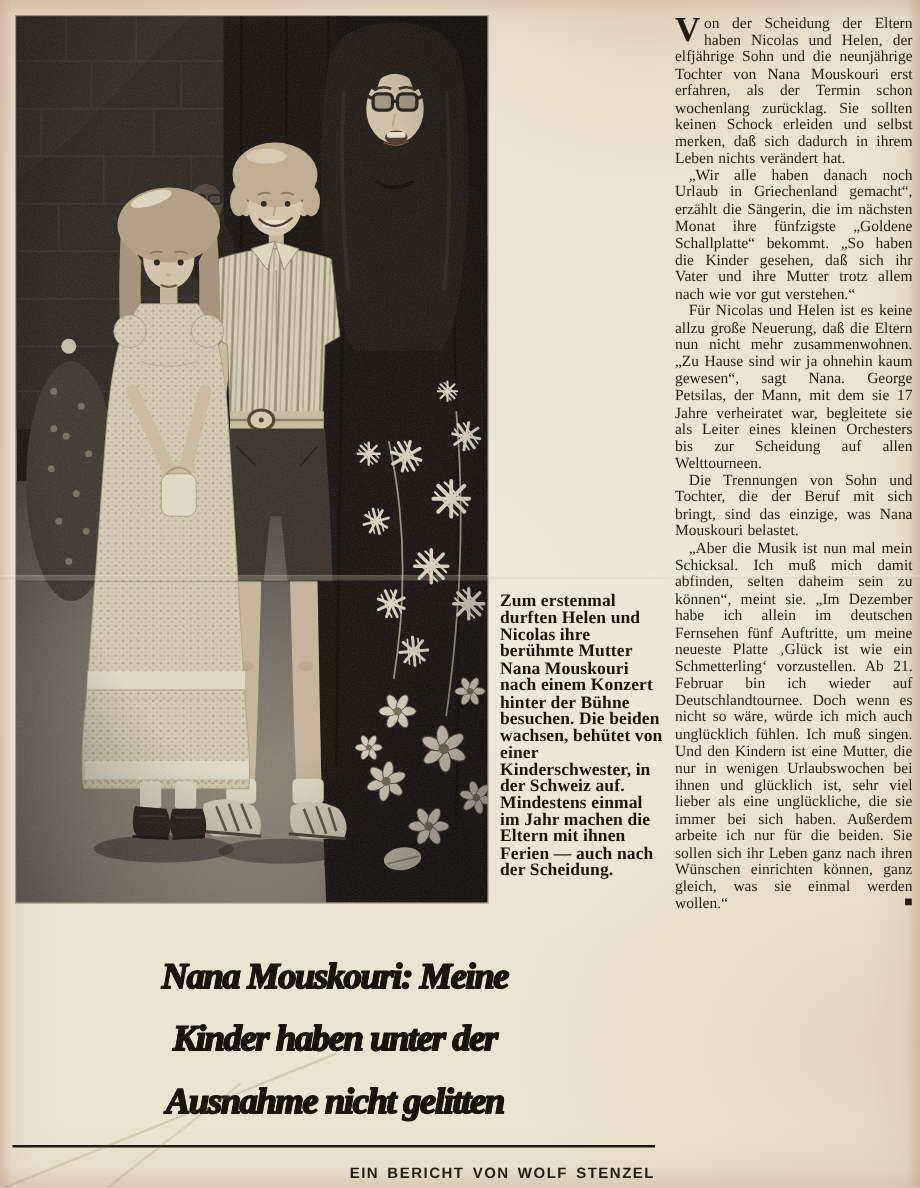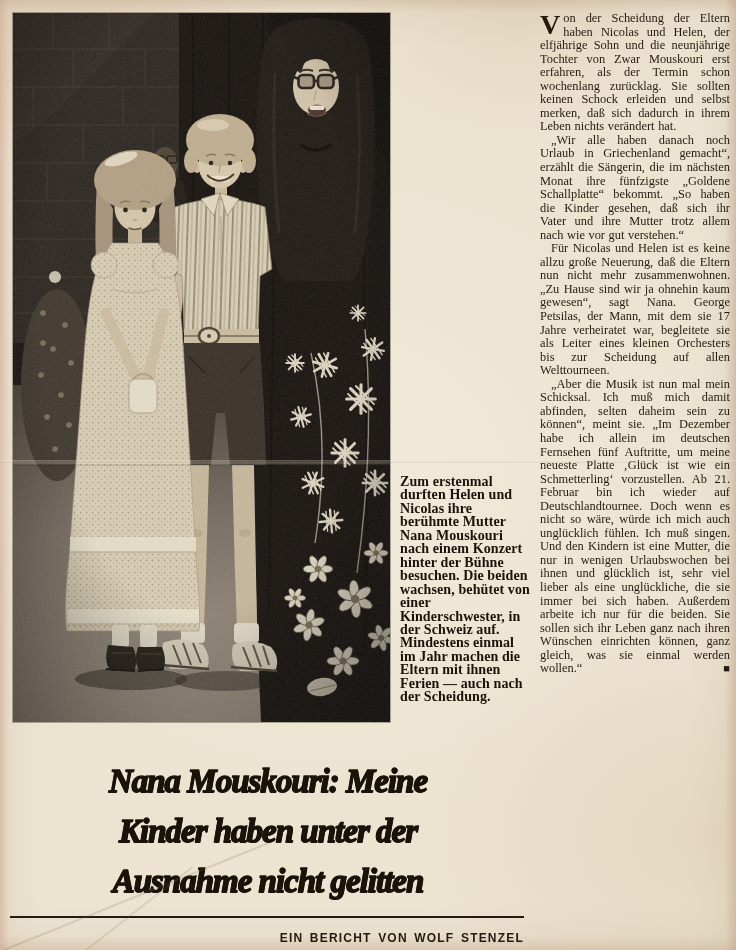--- a/index.html
+++ b/index.html
@@ -36,21 +36,21 @@
   .dropcap{
     float:left;font-size:28px;line-height:23px;font-weight:bold;
     padding:1px 3px 0 0;color:#241b10;
   }
   .endmark{float:right;font-size:11px;line-height:13px;margin-left:6px;}
   .headline{
     position:absolute;left:4px;top:756px;width:528px;text-align:center;
     font-style:italic;font-weight:bold;color:#1a130a;
   }
   .hl-line{
-    font-size:33px;line-height:50px;letter-spacing:-1px;white-space:nowrap;
+    font-size:29px;line-height:50px;letter-spacing:-1px;white-space:nowrap;
     -webkit-text-stroke:1.4px #1a130a;
     text-shadow:.5px 0 #1a130a,-.5px 0 #1a130a,0 .5px #1a130a;
   }
   .rule{position:absolute;left:10px;top:916px;width:514px;height:2px;background:#241b10;}
   .byline{
     position:absolute;left:10px;top:931px;width:514px;text-align:right;
     font-family:"Liberation Sans","DejaVu Sans",sans-serif;font-weight:bold;
     font-size:12px;letter-spacing:1.2px;word-spacing:2px;color:#241b10;
   }
   .crease-h{position:absolute;left:0;top:460px;width:736px;height:3px;pointer-events:none;
@@ -305,23 +305,24 @@
       <rect x="0" y="449" width="377" height="2.5" fill="#efe6d0" opacity="0.22"></rect>
       <rect x="0" y="451.5" width="377" height="1.2" fill="#0d0a07" opacity="0.18"></rect>
       <rect width="377" height="709" fill="url(#vignG)"></rect>
       <rect width="377" height="709" filter="url(#grainF)" opacity="0.14"></rect>
     </svg>
   </div>
 
   <div class="caption" lang="de">Zum erstenmal durften Helen und Nicolas ihre berühmte Mutter Nana Mouskouri nach einem Konzert hinter der Bühne besuchen. Die beiden wachsen, behütet von einer Kinderschwester, in der Schweiz auf. Mindestens einmal im Jahr machen die Eltern mit ihnen Ferien — auch nach der Scheidung.</div>
 
   <div class="article" lang="de">
-    <p class="para"><span class="dropcap">V</span><span>on der Scheidung der Eltern haben Nicolas und Helen, der elfjährige Sohn und die neunjährige Tochter von Zwar Mouskouri erst erfahren, als der Termin schon wochenlang zurücklag. Sie sollten keinen Schock erleiden und selbst merken, daß sich dadurch in ihrem Leben nichts verändert hat.</span></p>
+    <p class="para"><span class="dropcap">V</span><span>on der Scheidung der Eltern haben Nicolas und Helen, der elfjährige Sohn und die neunjährige Tochter von Nana Mouskouri erst erfahren, als der Termin schon wochenlang zurücklag. Sie sollten keinen Schock erleiden und selbst merken, daß sich dadurch in ihrem Leben nichts verändert hat.</span></p>
     <p class="para">„Wir alle haben danach noch Urlaub in Griechenland gemacht“, erzählt die Sängerin, die im nächsten Monat ihre fünfzigste „Goldene Schallplatte“ bekommt. „So haben die Kinder gesehen, daß sich ihr Vater und ihre Mutter trotz allem nach wie vor gut verstehen.“</p>
     <p class="para">Für Nicolas und Helen ist es keine allzu große Neuerung, daß die Eltern nun nicht mehr zusammenwohnen. „Zu Hause sind wir ja ohnehin kaum gewesen“, sagt Nana. George Petsilas, der Mann, mit dem sie 17 Jahre verheiratet war, begleitete sie als Leiter eines kleinen Orchesters bis zur Scheidung auf allen Welttourneen.</p>
+    <p class="para">Die Trennungen von Sohn und Tochter, die der Beruf mit sich bringt, sind das einzige, was Nana Mouskouri belastet.</p>
     <p class="para"><span>„Aber die Musik ist nun mal mein Schicksal. Ich muß mich damit abfinden, selten daheim sein zu können“, meint sie. „Im Dezember habe ich allein im deutschen Fernsehen fünf Auftritte, um meine neueste Platte ‚Glück ist wie ein Schmetterling‘ vorzustellen. Ab 21. Februar bin ich wieder auf Deutschlandtournee. Doch wenn es nicht so wäre, würde ich mich auch unglücklich fühlen. Ich muß singen. Und den Kindern ist eine Mutter, die nur in wenigen Urlaubswochen bei ihnen und glücklich ist, sehr viel lieber als eine unglückliche, die sie immer bei sich haben. Außerdem arbeite ich nur für die beiden. Sie sollen sich ihr Leben ganz nach ihren Wünschen einrichten können, ganz gleich, was sie einmal werden wollen.“</span><span class="endmark">■</span></p>
   </div>
 
   <div class="headline">
     <div class="hl-line">Nana Mouskouri: Meine</div>
     <div class="hl-line">Kinder haben unter der</div>
     <div class="hl-line">Ausnahme nicht gelitten</div>
   </div>
 
   <div class="rule"></div>

